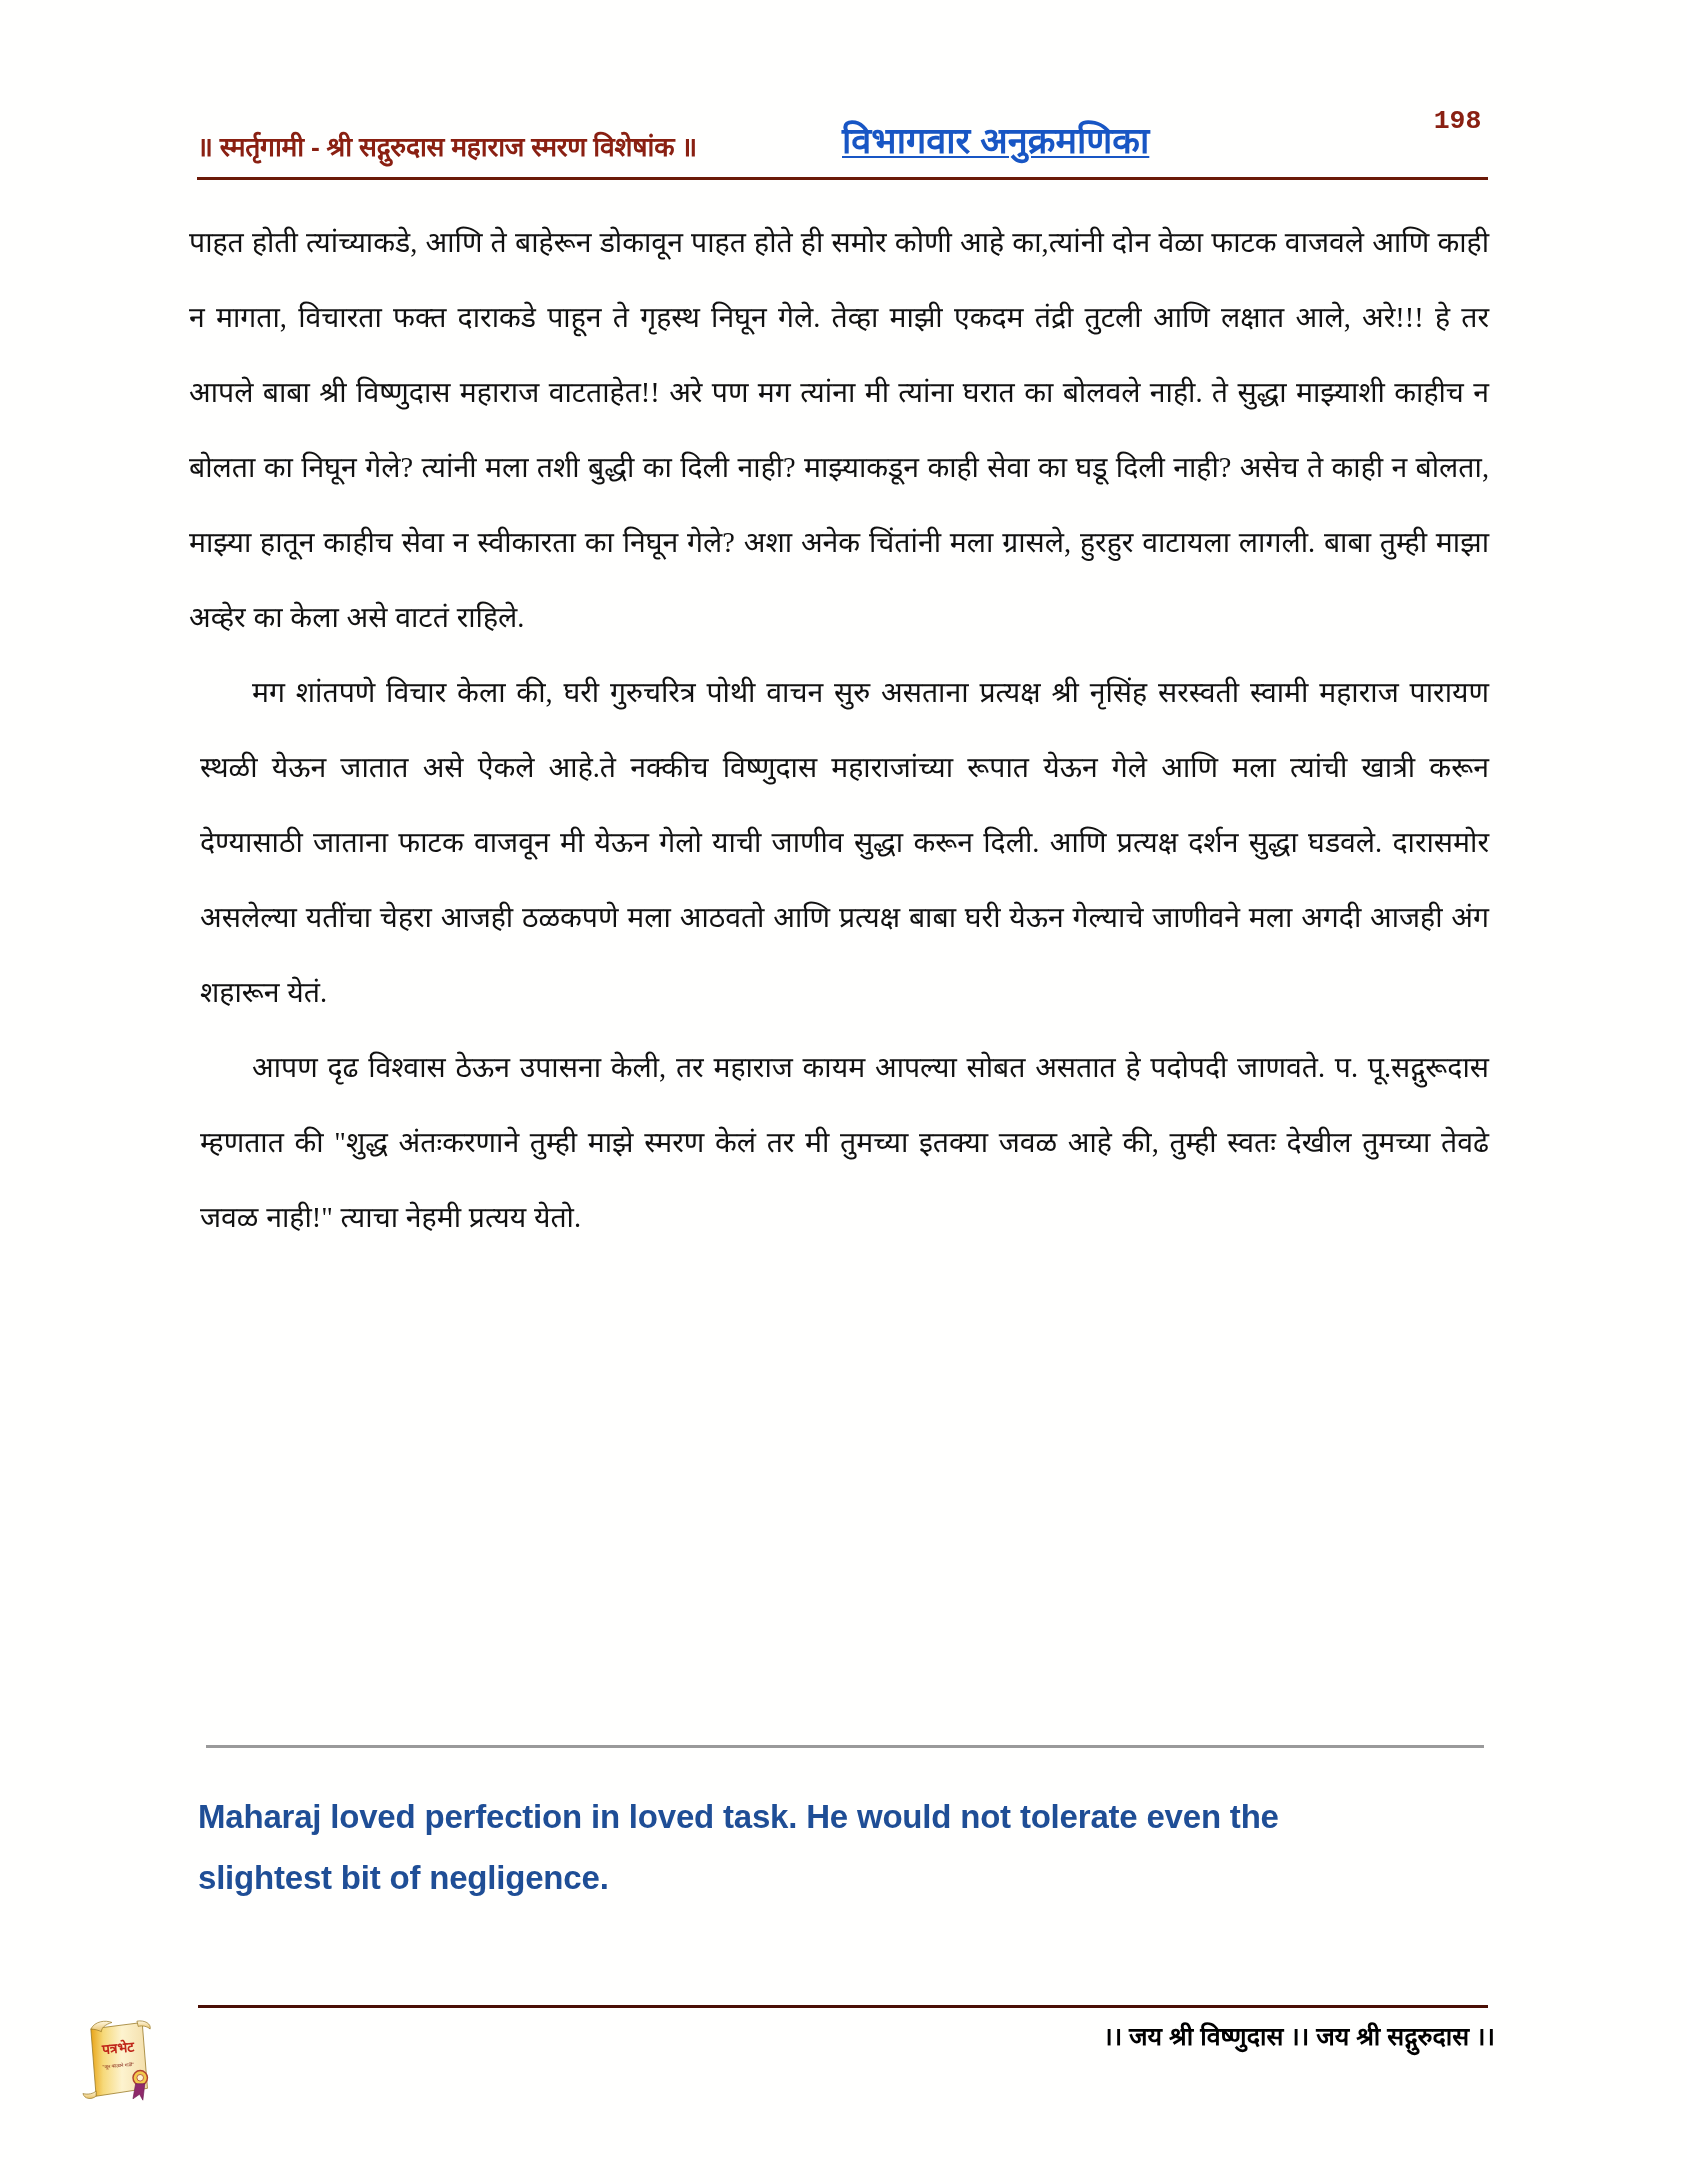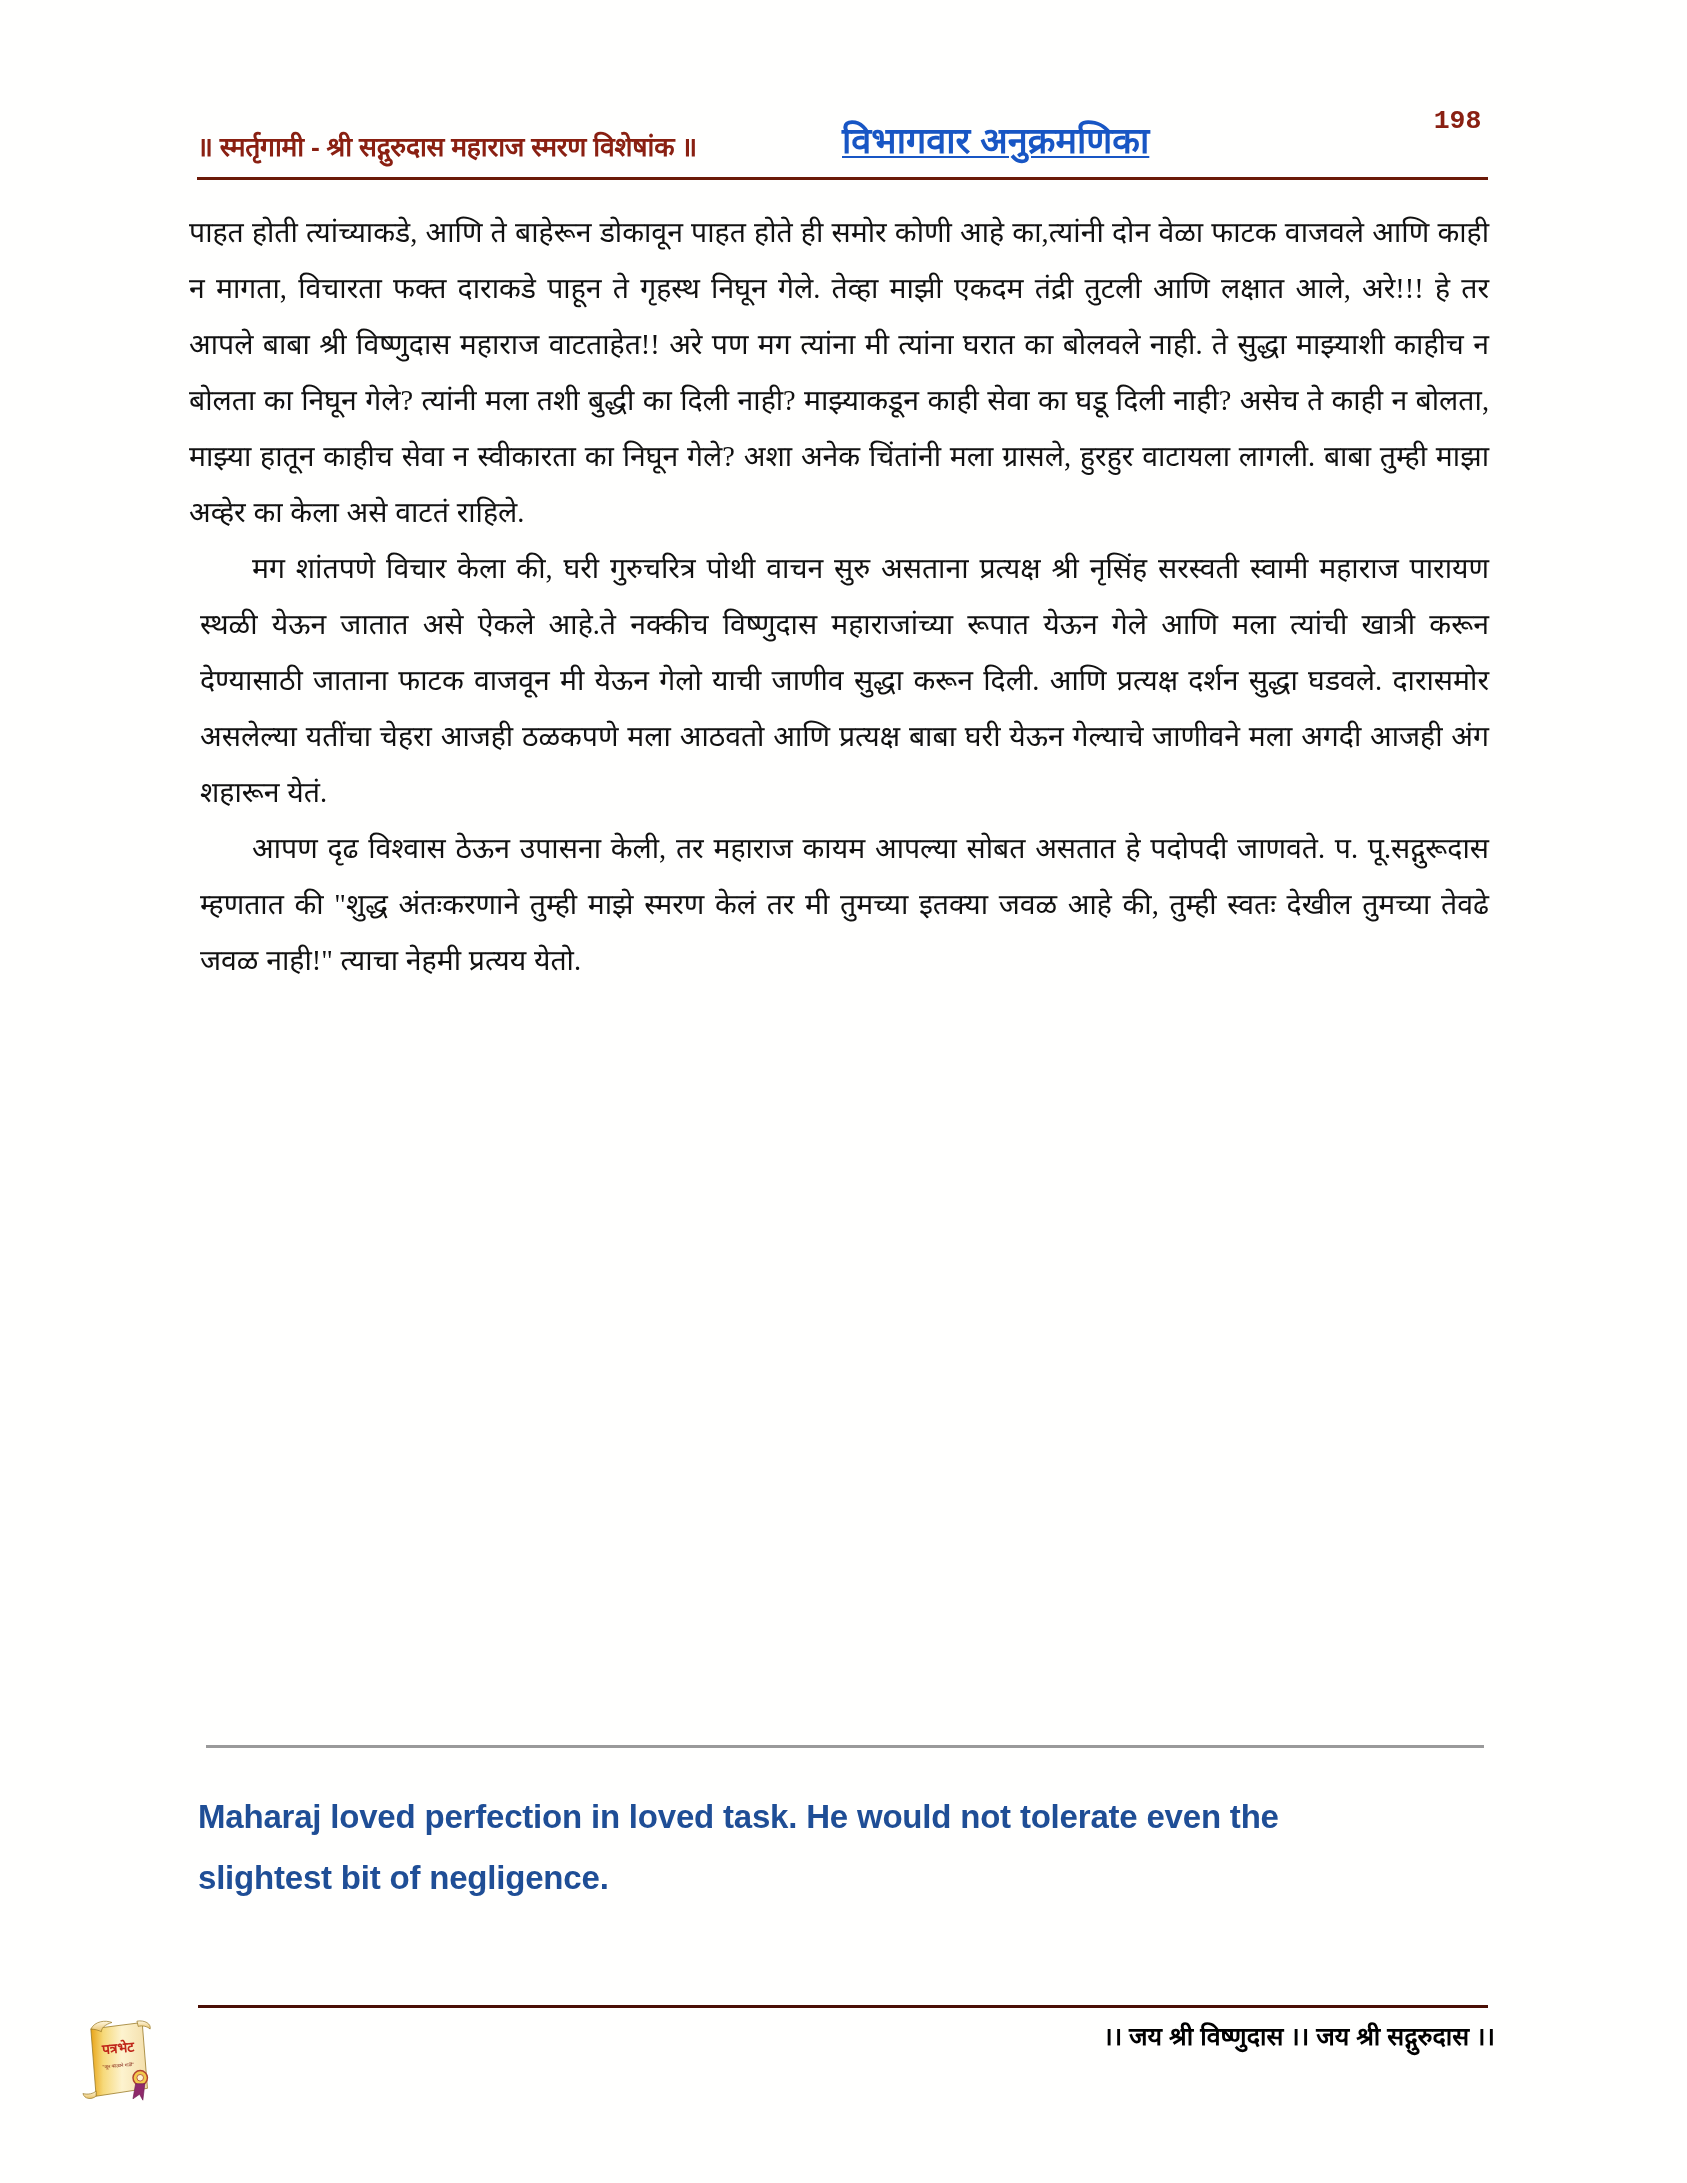--- a/index.html
+++ b/index.html
@@ -77,21 +77,21 @@
   
   .body-block {
     position: absolute;
     left: 189px;
     top: 205px;
     width: 1300px;
   }
   .para {
     font-family: "Liberation Serif", "DejaVu Serif", serif;
     font-size: 28.4px;
-    line-height: 56px;
+    line-height: 75px;
     color: #111111;
     text-align: justify;
     text-justify: inter-word;
     margin: 0 0 0 0;
     word-spacing: 0.7px;
   }
   .para.indent {
     text-indent: 52px;
     margin-left: 11px;
   }

